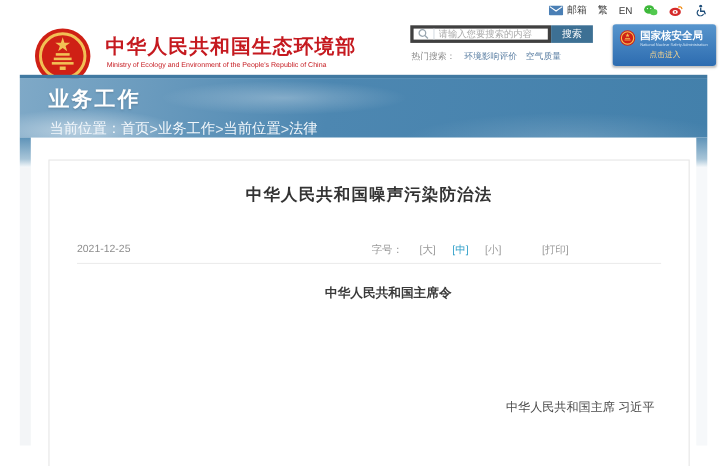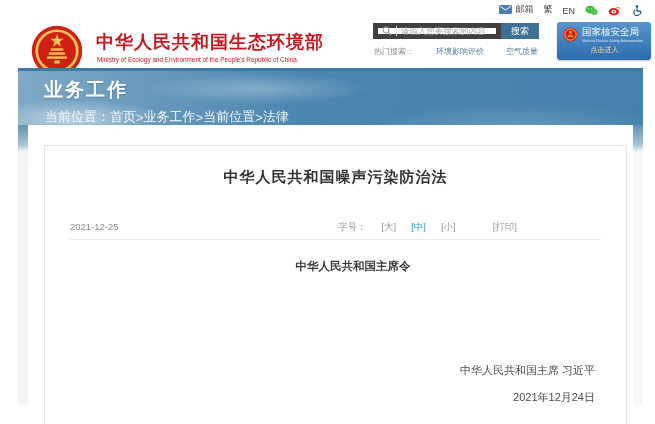--- a/index.html
+++ b/index.html
@@ -7,42 +7,42 @@
   body { font-family:"Liberation Sans","DejaVu Sans",sans-serif; }
   .page { position:relative; width:655px; height:424px; background:#fff; overflow:hidden; }
 
   
   .logo-link { position:absolute; left:30px; top:24px; width:340px; height:54px; cursor:pointer; }
   .emblem { position:absolute; left:0; top:0; width:54px; height:54px; }
   .site-title { position:absolute; left:66px; top:6px; font-size:18px; font-weight:bold;
                 color:#c5191f; letter-spacing:1px; white-space:nowrap; }
   .site-sub { position:absolute; left:67px; top:32px; font-size:6.4px; color:#c5191f; white-space:nowrap; }
 
-  .utility { position:absolute; top:3px; right:11px; display:flex; align-items:flex-end; gap:10px;
+  .utility { position:absolute; top:3px; right:11px; display:flex; align-items:center; gap:10px;
              font-size:9px; color:#3c3c3c; }
   .utility .u-item { display:flex; align-items:center; gap:3px; cursor:pointer; }
   .u-icon { display:inline-flex; width:13px; height:11px; align-items:center; justify-content:center; }
 
   .search-row { position:absolute; left:373px; top:23px; display:flex; align-items:stretch; height:16px; }
-  .search-box { display:flex; align-items:center; width:128px; border:5px solid #404040; background:#fff; padding:0 4px; }
+  .search-box { display:flex; align-items:center; width:128px; border:3px solid #404040; background:#fff; padding:0 4px; }
   .search-box .divider { width:1px; height:10px; background:#d7dee4; margin:0 4px 0 3px; }
   .search-input { border:none; outline:none; width:100%; font-size:8.5px; color:#333; background:transparent; }
   .search-input::placeholder { color:#a9a9a9; }
   .search-btn { width:38px; border:none; background:#3d7094; color:#fff; font-size:9px; cursor:pointer; }
 
-  .hot-row { position:absolute; left:374px; top:46px; font-size:8px; color:#8b8b8b; display:flex; gap:22px; }
+  .hot-row { position:absolute; left:374px; top:46px; font-size:8px; color:#8b8b8b; display:flex; gap:8px; }
   .hot-row .hot-link { color:#5b7fa3; cursor:pointer; }
 
   .nuclear-badge { position:absolute; left:557px; top:22px; width:94px; height:38px; border-radius:3px;
                    background:linear-gradient(180deg,#5795cd 0%,#2d6cb0 100%);
                    box-shadow:0 1px 2px rgba(0,0,0,.25); cursor:pointer; padding:4px 5px 2px 6px; }
   .nb-row { display:flex; align-items:center; gap:4px; }
   .nb-emblem { width:15px; height:15px; flex:0 0 auto; }
   .nb-texts { display:flex; flex-direction:column; }
-  .nb-title { color:#fff; font-weight:normal; font-size:9.5px; white-space:nowrap; }
+  .nb-title { color:#fff; font-weight:bold; font-size:9.5px; white-space:nowrap; }
   .nb-sub { color:#cfe3f5; font-size:3.6px; white-space:nowrap; }
   .nb-enter { text-align:center; color:#ffd98c; font-size:7px; margin-top:2px; }
 
   
   .banner { position:absolute; left:18px; top:68px; width:625px; height:57px;
             border-top:3px solid #4179a1;
             background:
               radial-gradient(ellipse 130px 28px at 55px 48px, rgba(255,255,255,.50), transparent 70%),
               radial-gradient(ellipse 160px 22px at 240px 18px, rgba(255,255,255,.28), transparent 70%),
               radial-gradient(ellipse 220px 38px at 500px 58px, rgba(255,255,255,.18), transparent 70%),
@@ -212,15 +212,14 @@
     <span>字号：</span>
     <span class="fs-opt">[大]</span>
     <span class="fs-opt active">[中]</span>
     <span class="fs-opt">[小]</span>
     <span class="print">[打印]</span>
   </div>
   <div class="meta-divider"></div>
 
   <div class="decree-heading">中华人民共和国主席令</div>
   <div class="signature">中华人民共和国主席 习近平</div>
-  <div class="sign-date">2021年12月24日</div>
 
 </div>
 
 </body></html>

